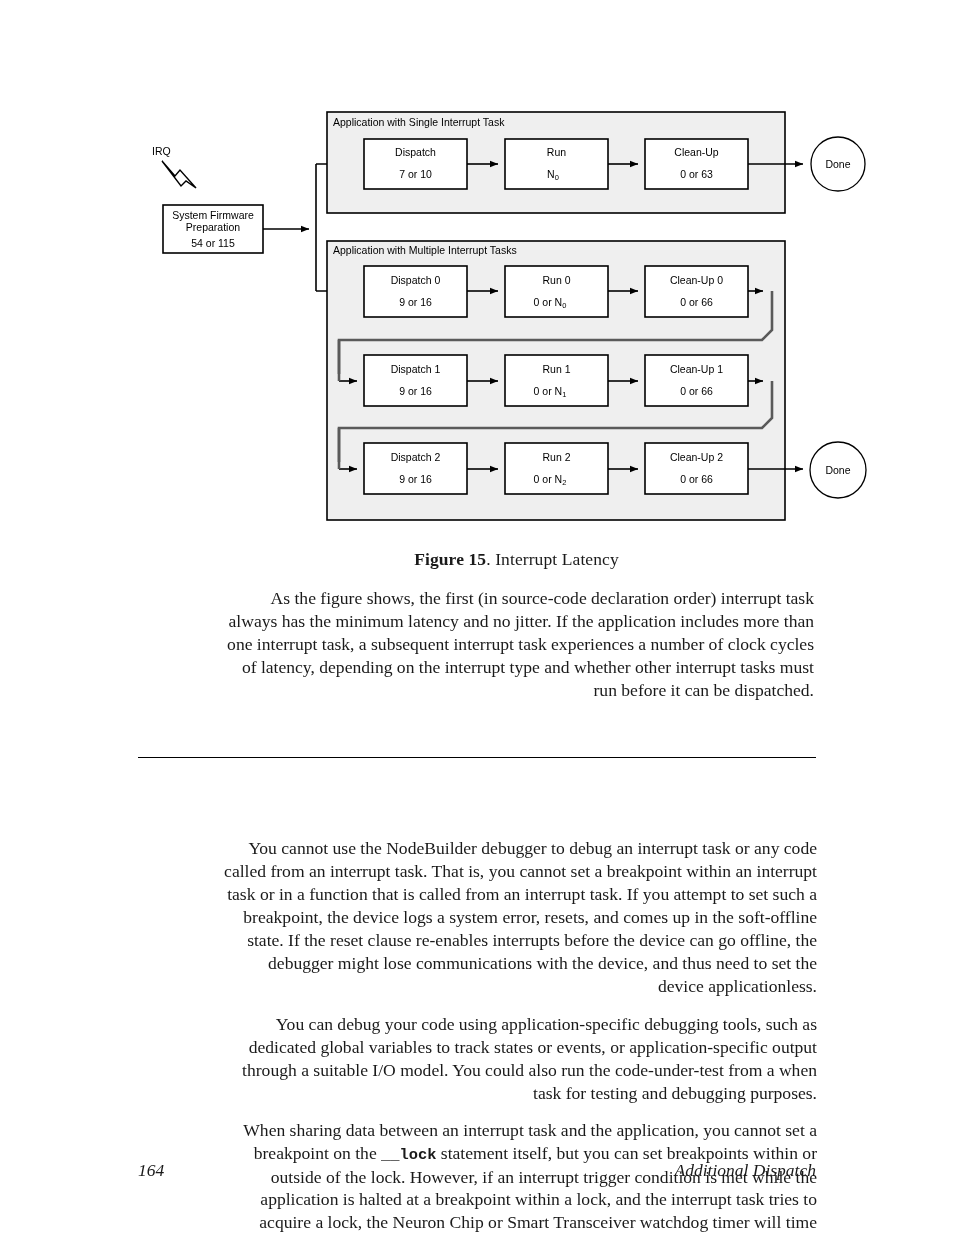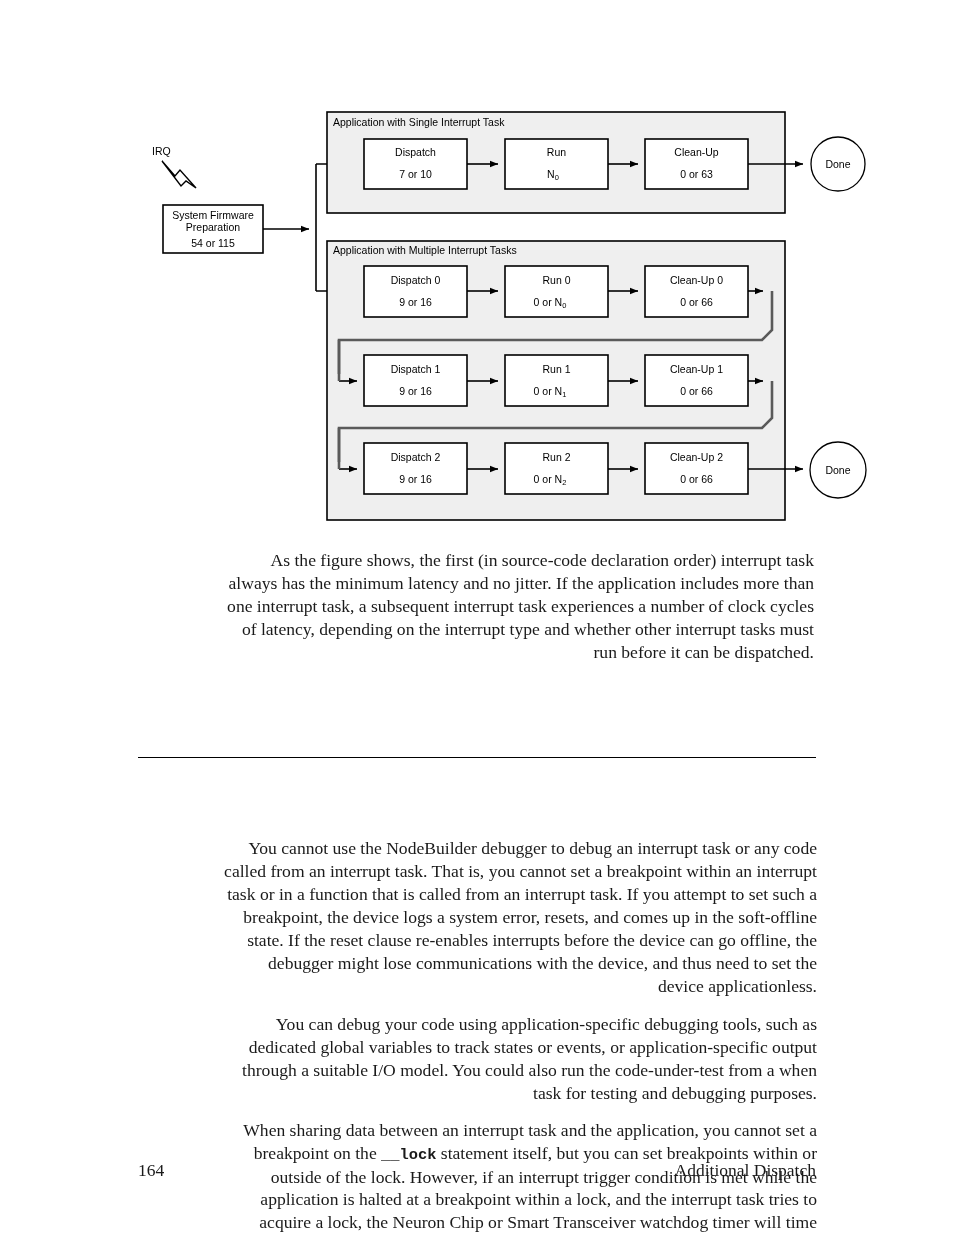--- a/index.html
+++ b/index.html
@@ -132,20 +132,21 @@
   #page-footer {
     position: absolute;
     left: 138px;
     top: 1158px;
     width: 678px;
     height: 24px;
     display: flex;
     justify-content: space-between;
     align-items: center;
     font-size: 17.5px;
+    font-style: italic;
   }
 </style>
 </head>
 <body>
 
 <div id="figure-region">
   <svg id="figure-svg" width="954" height="545" viewBox="0 0 954 545" xmlns="http://www.w3.org/2000/svg">
     <defs>
       <marker id="arrowBlack" markerWidth="9" markerHeight="9" refX="8.4" refY="3.6" orient="auto" markerUnits="userSpaceOnUse">
         <path d="M0,0.3 L8.6,3.6 L0,6.9 z" fill="#000000"></path>
@@ -301,20 +302,23 @@
     </g>
 
     <g>
       <circle class="circle-node" cx="838" cy="470" r="28"></circle>
       <text class="dgm-label" x="838" y="471">Done</text>
     </g>
   </svg>
 </div>
 
 <div id="text-column">
+  <div class="fig-caption">
+    <span class="cap-strong">Figure 15</span><span>. Interrupt Latency</span>
+  </div>
   <p class="body-para">As the figure shows, the first (in source-code declaration order) interrupt task always has the minimum latency and no jitter.  If the application includes more than one interrupt task, a subsequent interrupt task experiences a number of clock cycles of latency, depending on the interrupt type and whether other interrupt tasks must run before it can be dispatched.</p>
 </div>
 
 <hr class="section-rule">
 
 <div id="lower-column">
   <p class="body-para">You cannot use the NodeBuilder debugger to debug an interrupt task or any code called from an interrupt task.  That is, you cannot set a breakpoint within an interrupt task or in a function that is called from an interrupt task.  If you attempt to set such a breakpoint, the device logs a system error, resets, and comes up in the soft-offline state.  If the reset clause re-enables interrupts before the device can go offline, the debugger might lose communications with the device, and thus need to set the device applicationless.</p>
   <p class="body-para">You can debug your code using application-specific debugging tools, such as dedicated global variables to track states or events, or application-specific output through a suitable I/O model.  You could also run the code-under-test from a when task for testing and debugging purposes.</p>
   <p class="body-para"><span>When sharing data between an interrupt task and the application, you cannot set a breakpoint on the </span><span class="mono-bold">__lock</span><span> statement itself, but you can set breakpoints within or outside of the lock.  However, if an interrupt trigger condition is met while the application is halted at a breakpoint within a lock, and the interrupt task tries to acquire a lock, the Neuron Chip or Smart Transceiver watchdog timer will time</span></p>
 </div>

